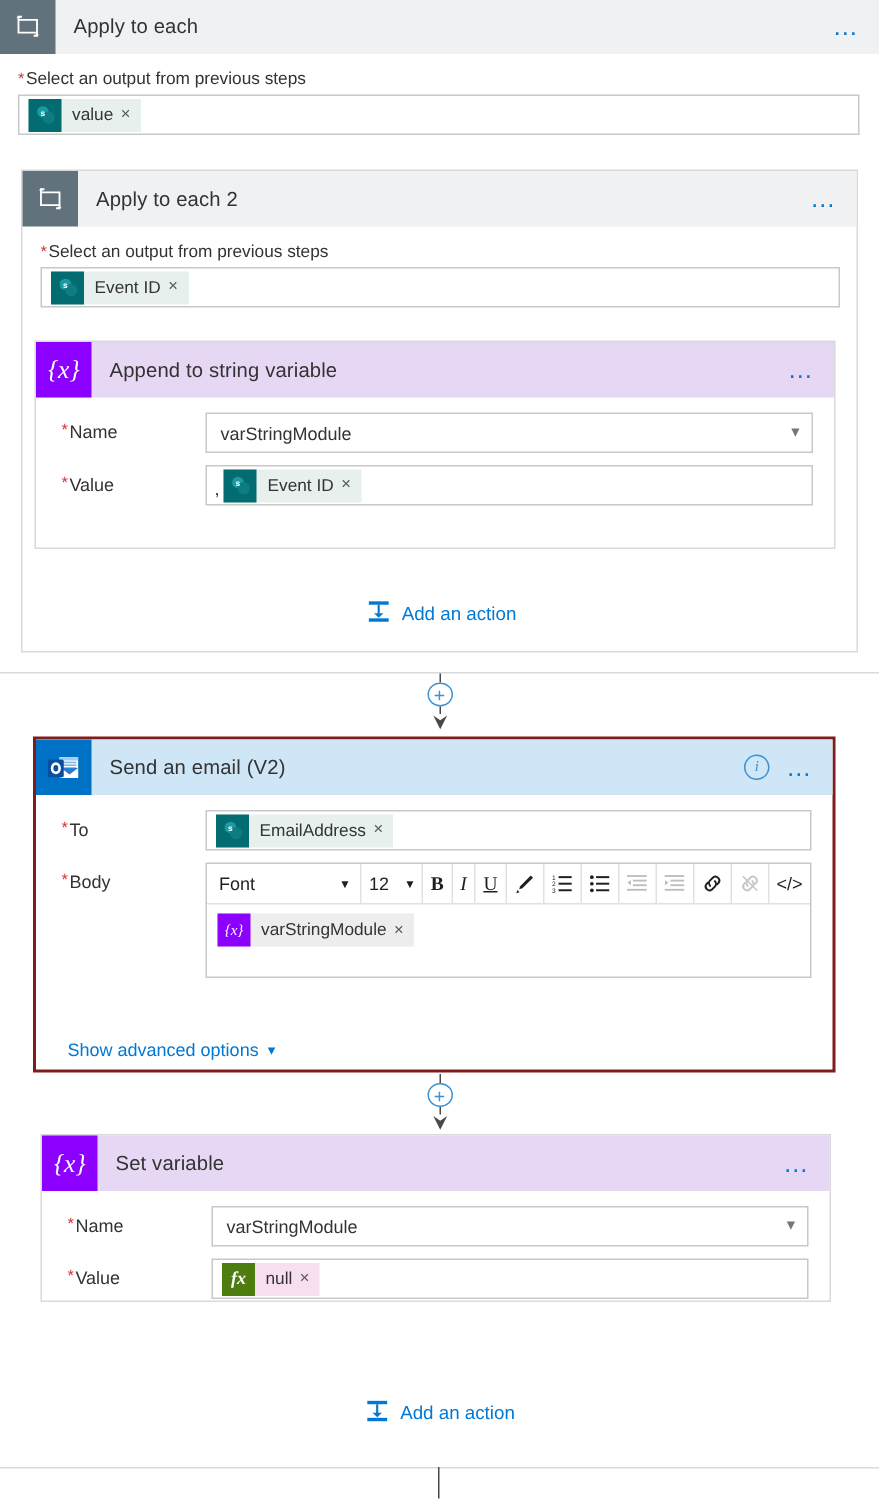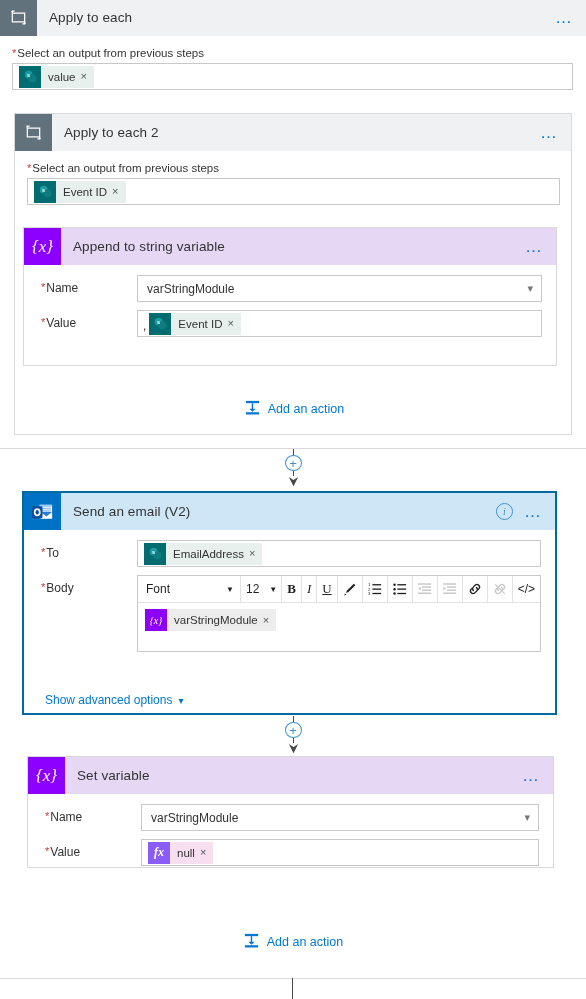--- a/index.html
+++ b/index.html
@@ -147,21 +147,21 @@
   .token-ico {
     width: 22px; height: 22px;
     flex: 0 0 22px;
     display: flex;
     align-items: center;
     justify-content: center;
   }
   .token-ico.sp { background: #036c70; }
   .token-ico.vx { background: #8c00ff; }
   .token-ico.fx {
-    background: #8b5cf6;
+    background: #4d7c0f;
     color: #ffffff;
     font-family: "Liberation Serif", serif;
     font-style: italic;
     font-size: 12px;
     font-weight: bold;
   }
   .token-text { padding: 0 5px 0 7px; white-space: nowrap; }
   .token-x {
     font-size: 11px;
     color: #555;
@@ -413,21 +413,21 @@
     <div class="conn-line" style="height:7px;"></div>
     <div class="plus-circle">+</div>
     <div class="conn-line" style="height:5px;"></div>
     <span>
       <svg width="13" height="13" viewBox="0 0 14 14" aria-hidden="true">
         <path d="M2 1 L7 11 L12 1 L7 4.4 z" fill="#494949"></path>
       </svg>
     </span>
   </div>
 
-  <div class="card abs" style="left:22px; top:491px; width:535px; height:224px; border:2px solid #0369a1;">
+  <div class="card abs" style="left:22px; top:491px; width:535px; height:224px; border:2px solid #7f1d1d;">
 
     <div class="card-header mail-header">
       <div class="card-icon">
         <svg width="23" height="20" viewBox="0 0 24 20" aria-hidden="true">
           <rect x="9" y="2.5" width="13" height="14" fill="#ffffff"></rect>
           <rect x="9" y="2.5" width="13" height="2.3" fill="#a3cdf0"></rect>
           <rect x="10.2" y="5.6" width="10.6" height="1.1" fill="#7fb6e6"></rect>
           <rect x="10.2" y="7.5" width="10.6" height="1.1" fill="#7fb6e6"></rect>
           <rect x="10.2" y="9.4" width="10.6" height="1.1" fill="#7fb6e6"></rect>
           <path d="M10 10 L22 10 L22 17 L10 17 z" fill="#ffffff"></path>

